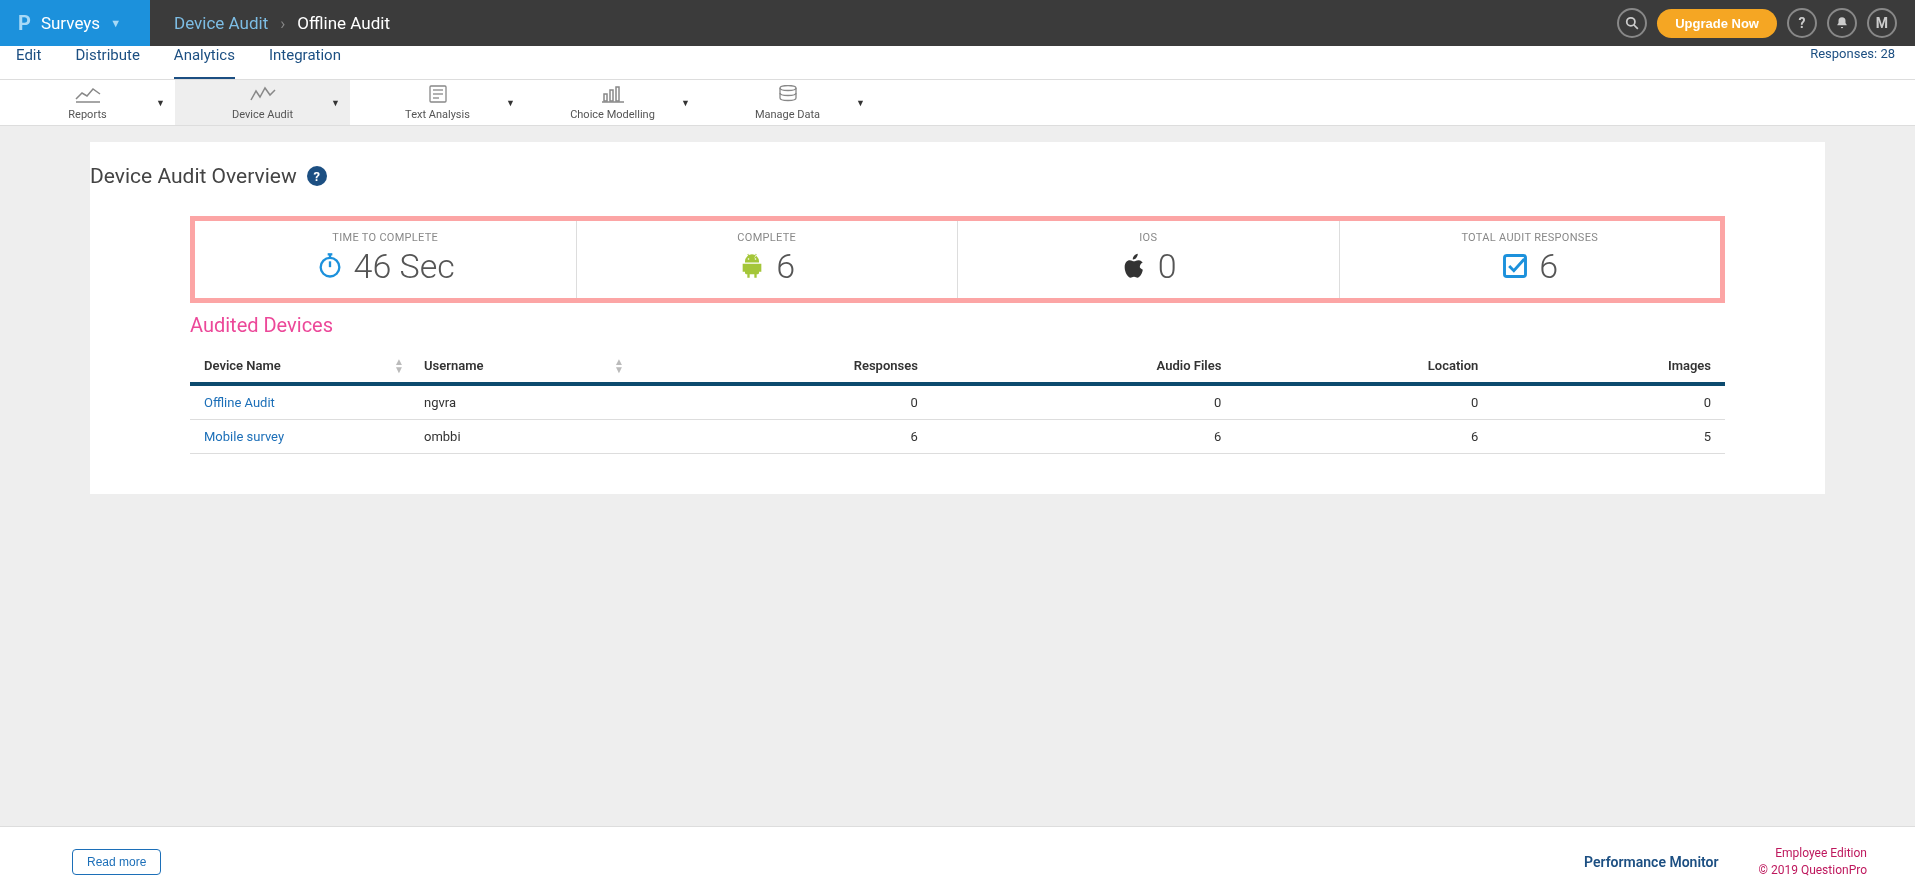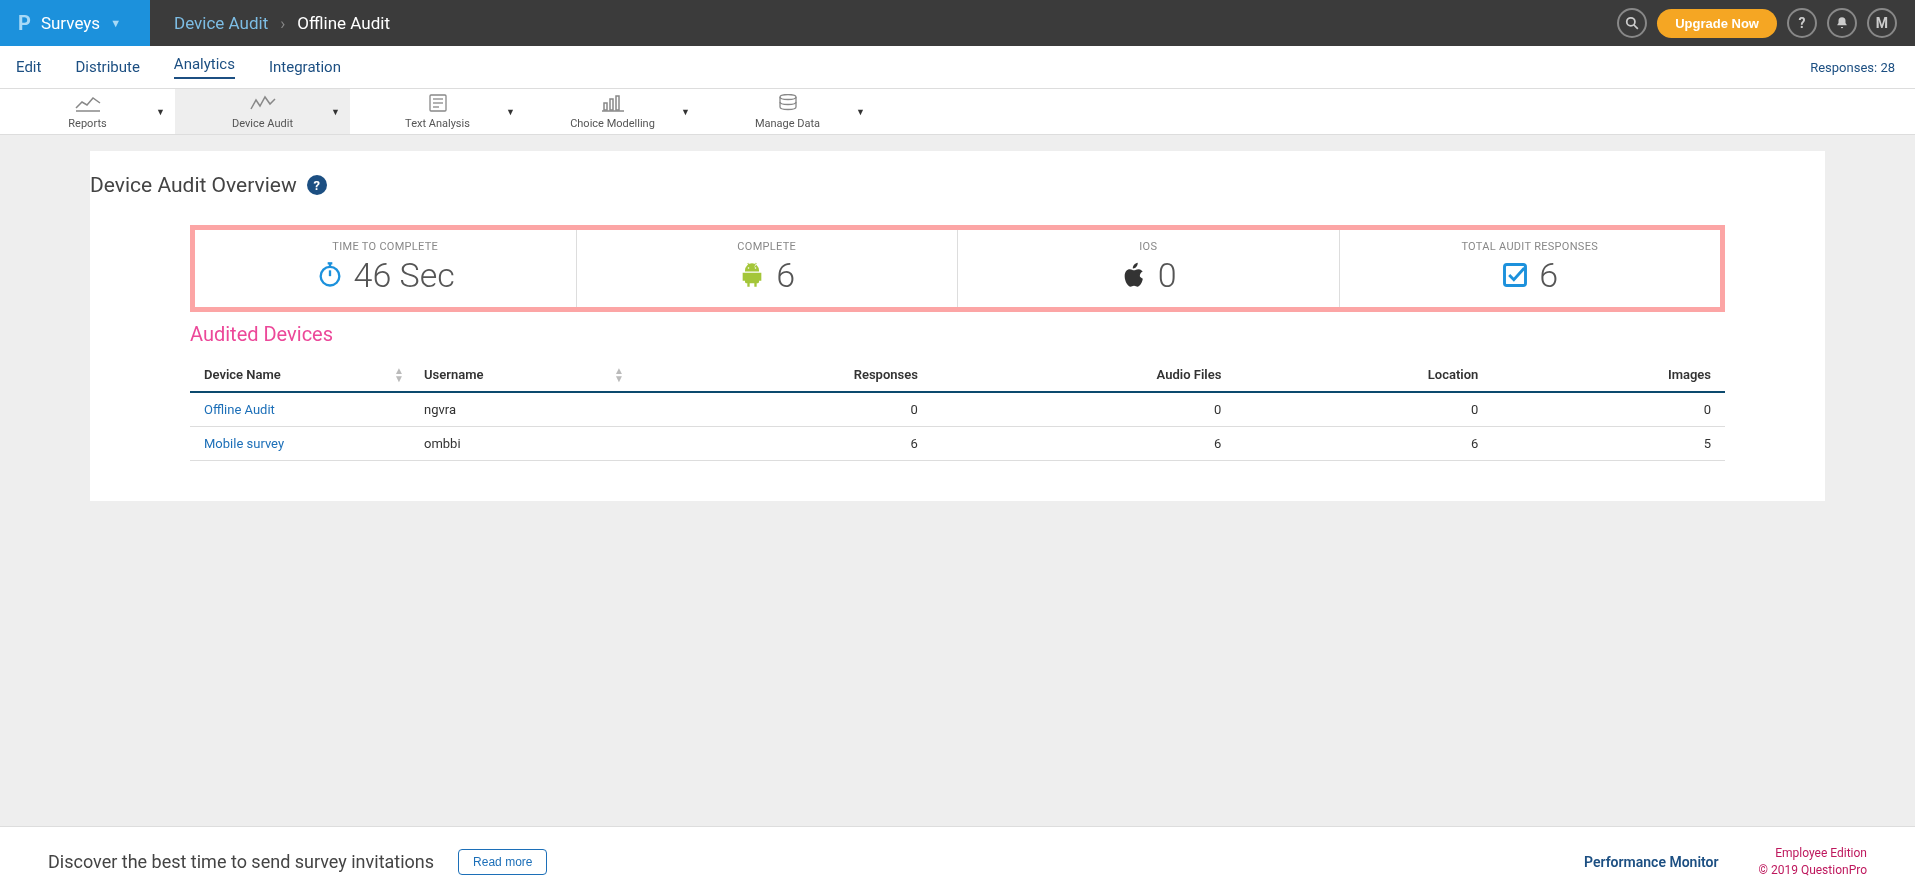--- a/index.html
+++ b/index.html
@@ -73,22 +73,21 @@
       padding: 7px 18px;
       font-weight: bold;
       cursor: pointer;
       font-size: 13px;
     }
     .search-icon-circle { font-weight: bold; }
 
     
     .main-nav {
       display: flex;
-      align-items: center;
-      height: 43px;
+      height: 34px;
       background: #fff;
       border-bottom: 1px solid #ddd;
       padding-left: 16px;
     }
     .main-nav .nav-item {
       margin-right: 34px;
       color: #1c4f82;
       font-size: 15px;
       cursor: pointer;
     }
@@ -197,21 +196,21 @@
     .device-table th, .device-table td {
       padding: 9px 14px;
       border-bottom: 1px solid #ddd;
       font-size: 13px;
     }
     .device-table thead th {
       color: #333;
       font-weight: 600;
       text-align: left;
       position: relative;
-      border-bottom: 2px solid #0c4a6e;
+      border-bottom: 4px solid #0c4a6e;
     }
     .device-table thead th.right, .device-table tbody td.right { text-align: right; }
     .sort-icon {
       position: absolute; right: 6px; top: 50%; transform: translateY(-50%);
       color: #bbb; font-size: 10px; line-height: 8px;
     }
     .device-table a.dev-link { color: #1c6fb8; text-decoration: none; }
 
     
     .footer {
@@ -436,21 +435,20 @@
         <td class="right">6</td>
         <td class="right">6</td>
         <td class="right">6</td>
         <td class="right">5</td>
       </tr>
     </tbody>
   </table>
 </div>
 
 <div class="footer">
-  <span class="footer-msg">Discover the best time to send survey invitations</span>
   <button class="read-more-btn">Read more</button>
   <div class="footer-right">
     <span class="perf-monitor">Performance Monitor</span>
     <div class="footer-info">
       <div>Employee Edition</div>
       <div>© 2019 QuestionPro</div>
     </div>
   </div>
 </div>
 

